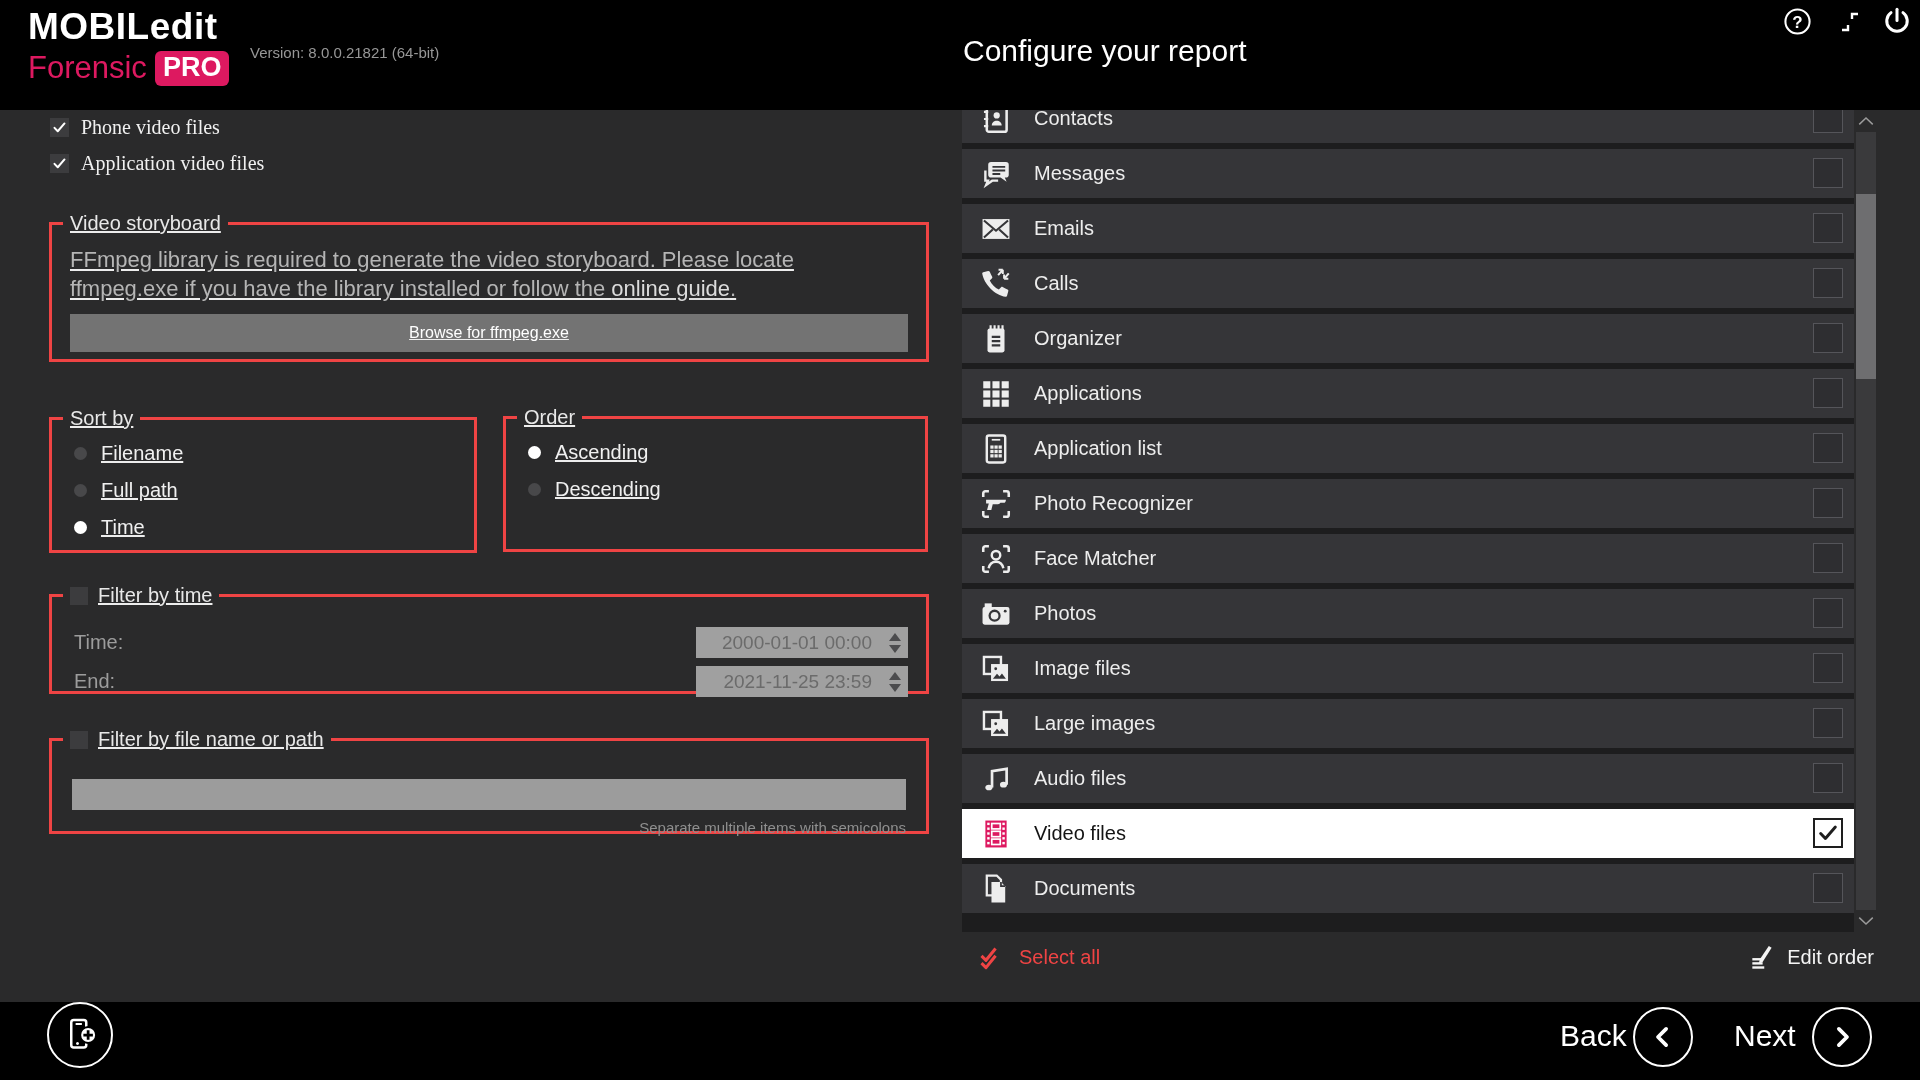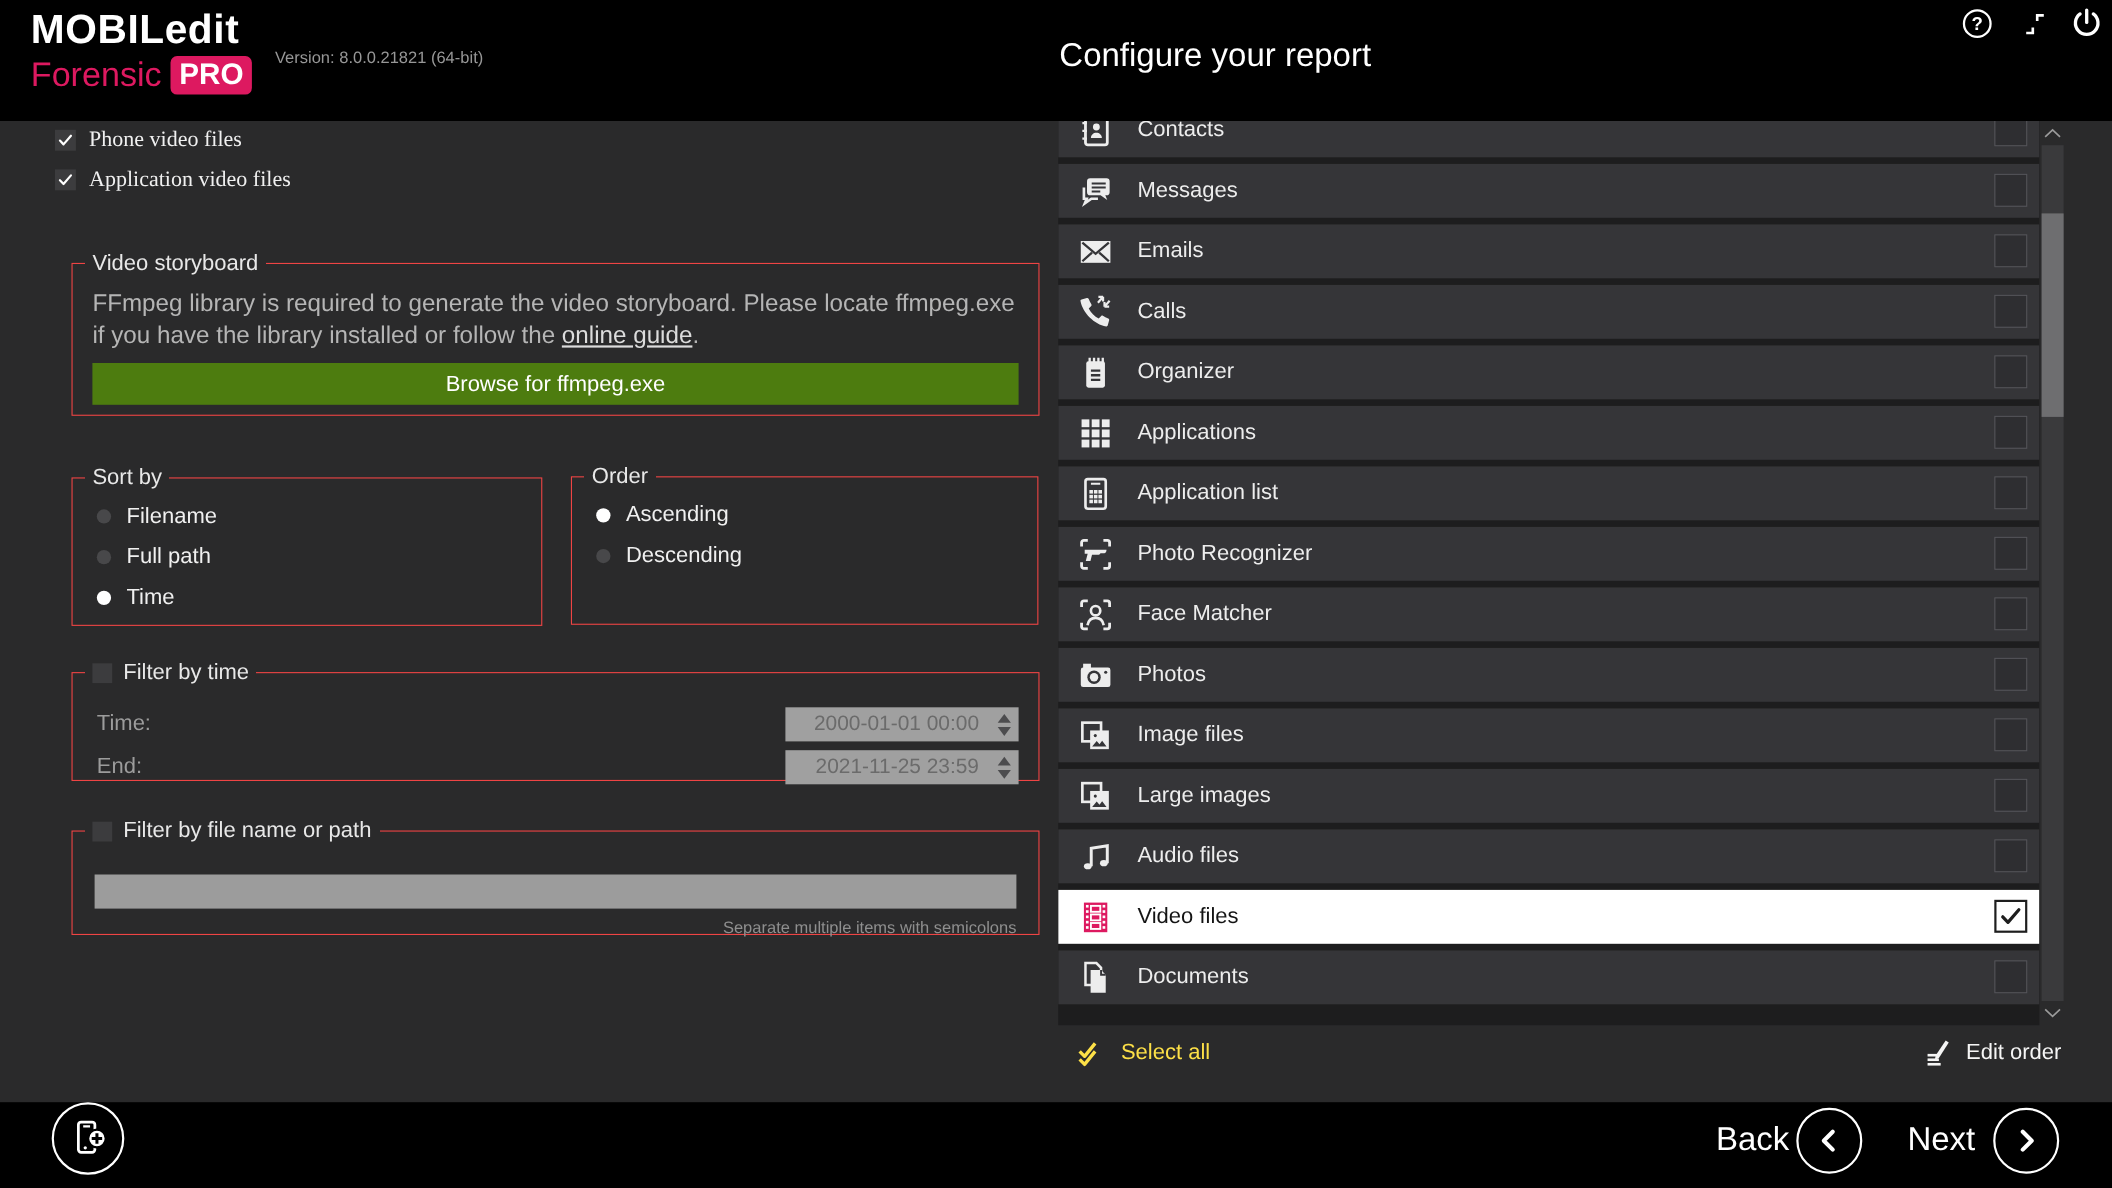--- a/index.html
+++ b/index.html
@@ -24,28 +24,28 @@
   .hicon.resize{left:1838px;top:10px;width:24px;height:24px;}
   .hicon.power{left:1882px;top:6px;width:30px;height:30px;}
 
   
   .left-checkboxes{position:absolute;left:50px;top:116px;}
   .cbrow{display:flex;align-items:center;margin-bottom:13px;font-family:Liberation Serif, serif;}
   .cb{width:19px;height:19px;background:#3c3c3e;color:#fff;display:flex;align-items:center;justify-content:center;flex:none;}
   .cb svg{width:15px;height:15px;}
   .cblabel{margin-left:12px;font-size:20px;color:#f0f0f0;}
 
-  fieldset{position:absolute;border:1px solid #ef4444;background:transparent;margin:16px;padding:0;box-sizing:border-box;}
+  fieldset{position:absolute;border:3px solid #ef4444;background:transparent;margin:0;padding:0;box-sizing:border-box;text-decoration:underline;}
   legend{margin-left:11px;padding:0 7px;font-size:20px;font-weight:300;color:#e8e8e8;display:flex;align-items:center;gap:10px;}
   legend .cb{width:18px;height:18px;}
 
   .fs-storyboard{left:49px;top:212px;width:880px;height:150px;}
   .fs-storyboard p{margin:10px 18px 0;font-size:22px;line-height:29px;color:#b5b5b5;font-weight:300;}
   .fs-storyboard a{color:#dcdcdc;text-decoration:underline;cursor:pointer;}
-  .browse{display:block;width:calc(100% - 36px);margin:11px 18px 0;height:38px;background:#4d7c0f;border:none;color:#fff;font-size:20px;font-weight:300;font-family:"Liberation Sans",sans-serif;cursor:pointer;}
+  .browse{display:block;width:calc(100% - 36px);margin:11px 18px 0;height:38px;background:#737373;border:none;color:#fff;font-size:16px;font-weight:300;font-family:"Liberation Sans",sans-serif;cursor:pointer;}
 
   .fs-sort{left:49px;top:407px;width:428px;height:146px;padding-top:12px;}
   .fs-order{left:503px;top:406px;width:425px;height:146px;padding-top:12px;}
   .opt{display:flex;align-items:center;margin:0 0 14px 22px;font-size:20px;color:#f0f0f0;cursor:pointer;}
   .radio{width:13px;height:13px;border-radius:50%;background:#48484a;margin-right:14px;flex:none;}
   .radio.sel{background:#fff;}
 
   .fs-time{left:49px;top:584px;width:880px;height:110px;}
   .trow-label{position:absolute;left:22px;font-size:20px;color:#9c9c9c;}
   .dtinput{position:absolute;right:18px;width:212px;height:31px;background:#a0a0a0;color:#6b6b6b;font-size:19px;display:flex;align-items:center;justify-content:flex-end;padding-right:36px;box-sizing:border-box;}
@@ -68,21 +68,21 @@
   .row.selected .row-check{background:#fff;border:2px solid #1e1e1e;}
   .row-check svg{width:24px;height:22px;}
 
   .scrollbar{position:absolute;left:1856px;top:112px;width:20px;height:818px;}
   .scroll-up,.scroll-down{position:absolute;left:1px;width:18px;height:14px;color:#9b9b9b;cursor:pointer;}
   .scroll-up{top:2px;}
   .scroll-down{bottom:2px;}
   .scroll-track{position:absolute;left:0;top:20px;bottom:20px;width:20px;background:#3a3a3c;cursor:pointer;}
   .scroll-thumb{position:absolute;left:0;top:62px;width:20px;height:185px;background:#6e6e70;cursor:grab;}
 
-  .select-all{position:absolute;left:977px;top:944px;display:flex;align-items:center;color:#fde047;font-size:20px;cursor:pointer;}
+  .select-all{position:absolute;left:977px;top:944px;display:flex;align-items:center;color:#ef4444;font-size:20px;cursor:pointer;}
   .select-all .bicon{width:27px;height:27px;margin-right:15px;}
   .edit-order{position:absolute;right:46px;top:944px;display:flex;align-items:center;color:#f5f5f5;font-size:20px;cursor:pointer;}
   .edit-order .bicon{width:26px;height:26px;margin-right:13px;}
 
   
   .footer{position:absolute;left:0;top:1002px;width:1920px;height:78px;background:#000;}
   .add-phone{position:absolute;left:47px;top:1002px;width:62px;height:62px;border:2px solid #fff;border-radius:50%;color:#fff;display:flex;align-items:center;justify-content:center;cursor:pointer;background:#000;}
   .add-phone .inner{width:40px;height:40px;}
   .nav-label{position:absolute;top:1019px;font-size:30px;font-weight:300;color:#fff;cursor:pointer;}
   .nav-label.back{left:1560px;}

